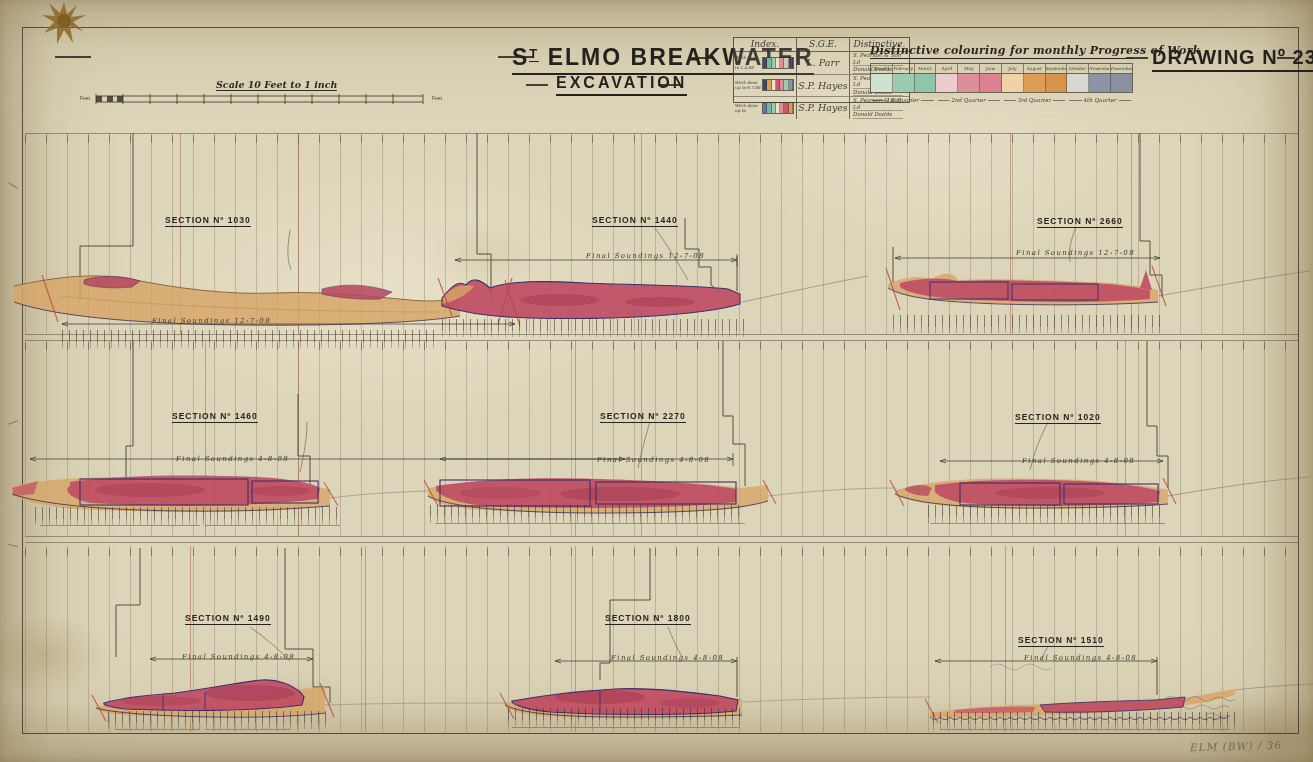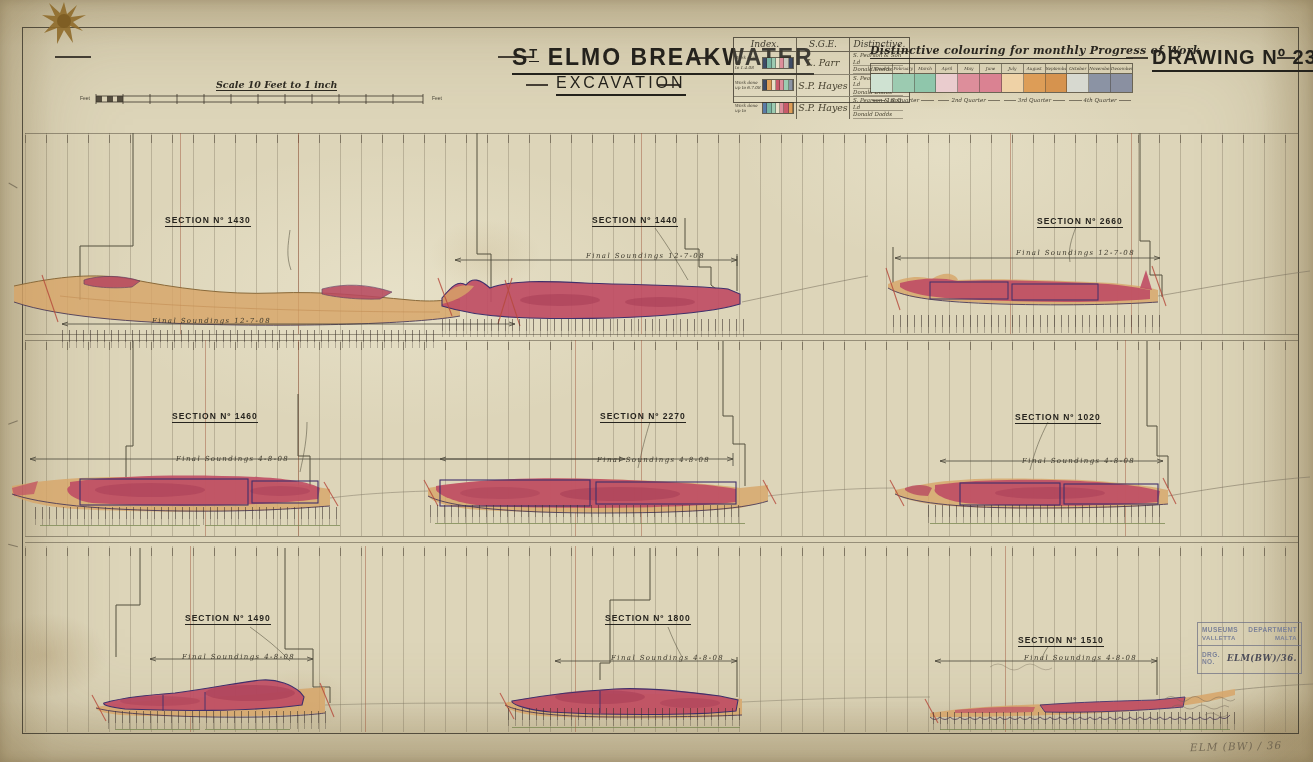--- a/index.html
+++ b/index.html
@@ -16,21 +16,21 @@
       linear-gradient(to bottom, rgba(130,105,55,.16), rgba(0,0,0,0) 6%, rgba(0,0,0,0) 92%, rgba(120,95,45,.22)),
       linear-gradient(to right, rgba(130,105,55,.18), rgba(0,0,0,0) 4%, rgba(0,0,0,0) 96%, rgba(120,95,45,.2)),
       #ddd5b9;
     box-shadow: inset 0 0 90px 25px rgba(115,95,55,.30), inset 0 0 12px rgba(80,60,30,.25);}
   .abs{position:absolute;}
   .frame{position:absolute;left:22px;top:27px;right:14px;bottom:28px;border:1.5px solid rgba(52,47,36,.78);}
   .dash{position:absolute;height:0;border-top:2px solid rgba(42,38,30,.85);}
   .t-left{font-weight:bold;font-size:28px;letter-spacing:1px;color:#24221c;border-bottom:2.5px solid #24221c;padding-bottom:1px;white-space:nowrap;}
   .t-center{font-weight:bold;font-size:23px;letter-spacing:2px;color:#24221c;border-bottom:2px solid #24221c;padding-bottom:2px;white-space:nowrap;}
   .t-center sup{font-size:13px;vertical-align:7px;border-bottom:1px solid #24221c;}
-  .t-sub{font-weight:normal;font-size:16px;letter-spacing:3px;color:#24221c;border-bottom:2px solid #24221c;padding-bottom:2px;white-space:nowrap;}
+  .t-sub{font-weight:bold;font-size:16px;letter-spacing:3px;color:#24221c;border-bottom:2px solid #24221c;padding-bottom:2px;white-space:nowrap;}
   .t-drg{font-weight:bold;font-size:20px;letter-spacing:1px;color:#24221c;border-bottom:2px solid #24221c;padding-bottom:1px;white-space:nowrap;}
   .scale-label{font-family:"DejaVu Serif",serif;font-style:italic;font-weight:bold;font-size:9.5px;color:#2e2b22;border-bottom:1px solid #2e2b22;white-space:nowrap;}
   .scale-unit{font-size:5px;color:#4a463a;}
   .band{position:absolute;left:25px;right:15px;background:repeating-linear-gradient(90deg, rgba(105,95,75,.30) 0 1px, transparent 1px 21px);}
   .band::before{content:'';position:absolute;top:2px;left:0;right:0;height:8px;background:repeating-linear-gradient(90deg, rgba(70,60,45,.5) 0 1px, transparent 1px 21px);}
   .hrule{position:absolute;left:25px;right:15px;height:1px;background:rgba(80,72,55,.5);}
   .rust{position:absolute;width:1px;background:rgba(152,72,45,.42);}
   .slabel{position:absolute;font-weight:bold;font-size:8.5px;letter-spacing:1px;color:#26241e;border-bottom:1.2px solid #26241e;padding-bottom:1px;white-space:nowrap;}
   .sound{position:absolute;font-family:"DejaVu Serif",serif;font-style:italic;font-size:7px;letter-spacing:1.4px;color:#3c382c;white-space:nowrap;}
   .ticks{position:absolute;height:12px;background:repeating-linear-gradient(90deg, rgba(55,45,40,.55) 0 1px, transparent 1px 7px);}
@@ -387,21 +387,21 @@
         <path d="M925,154 L938,178"></path>
     </g>
     <g stroke="#54503e" stroke-width=".7" fill="none" opacity=".8">
       <path d="M250,82 C265,93 278,103 290,116"></path>
       <path d="M668,82 C672,92 676,101 682,112"></path>
       <path d="M1048,102 C1045,106 1043,110 1042,114"></path>
     </g>
     <path d="M990,122 q8,-6 16,0 q8,6 16,0 q8,-6 16,0 q8,5 14,1" stroke="rgba(120,110,90,.5)" stroke-width=".8" fill="none"></path>
   </svg>
 
-  <span class="slabel" style="left:165px;top:215px;">SECTION Nº 1430</span>
+  <span class="slabel" style="left:165px;top:215px;">SECTION Nº 1030</span>
   <span class="slabel" style="left:592px;top:215px;">SECTION Nº 1440</span>
   <span class="slabel" style="left:1037px;top:216px;">SECTION Nº 2660</span>
   <span class="slabel" style="left:172px;top:411px;">SECTION Nº 1460</span>
   <span class="slabel" style="left:600px;top:411px;">SECTION Nº 2270</span>
   <span class="slabel" style="left:1015px;top:412px;">SECTION Nº 1020</span>
   <span class="slabel" style="left:185px;top:613px;">SECTION Nº 1490</span>
   <span class="slabel" style="left:605px;top:613px;">SECTION Nº 1800</span>
   <span class="slabel" style="left:1018px;top:635px;">SECTION Nº 1510</span>
 
   <span class="sound" style="left:152px;top:317px;">Final Soundings 12-7-08</span>
@@ -426,34 +426,20 @@
 
   <div class="gdim" style="left:40px;top:525px;width:160px;"></div>
   <div class="gdim" style="left:205px;top:525px;width:135px;"></div>
   <div class="gdim" style="left:435px;top:523px;width:310px;"></div>
   <div class="gdim" style="left:930px;top:523px;width:235px;"></div>
   <div class="gdim" style="left:115px;top:729px;width:85px;"></div>
   <div class="gdim" style="left:205px;top:729px;width:85px;"></div>
   <div class="gdim" style="left:512px;top:727px;width:228px;"></div>
   <div class="gdim" style="left:940px;top:729px;width:290px;"></div>
 
-  <div class="stamp">
-    <div class="srow1">
-      <span>MUSEUMS</span>
-      <span>DEPARTMENT</span>
-    </div>
-    <div class="srow2">
-      <span>VALLETTA</span>
-      <span>MALTA</span>
-    </div>
-    <div class="sbot">
-      <span>DRG. NO.</span>
-      <span class="val">ELM(BW)/36.</span>
-    </div>
-  </div>
 
   <svg style="left:1160px;top:693px;" width="110" height="26" viewBox="0 0 110 26">
     <g stroke="rgba(110,100,85,.5)" stroke-width=".9" fill="none">
       <path d="M5,6 q6,-5 12,0 q6,5 12,0 q6,-5 12,0 q6,5 12,0 q6,-4 12,0 q6,4 10,0"></path>
       <path d="M12,14 q6,-4 12,0 q6,4 12,0 q6,-4 12,0 q6,4 12,0 q5,-3 9,0"></path>
       <path d="M45,22 q6,-4 12,0 q6,4 10,0"></path>
     </g>
   </svg>
   <span class="pencil" style="left:1190px;top:740px;">ELM (BW) / 36</span>
 

